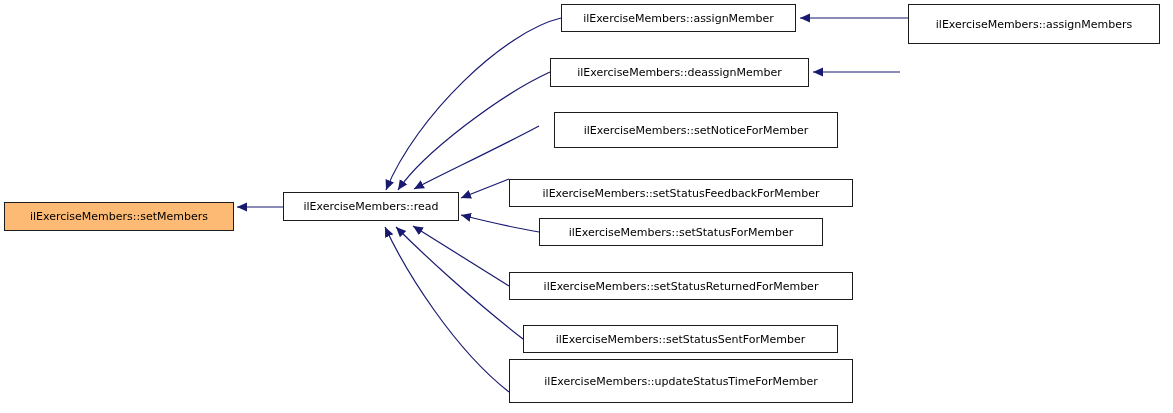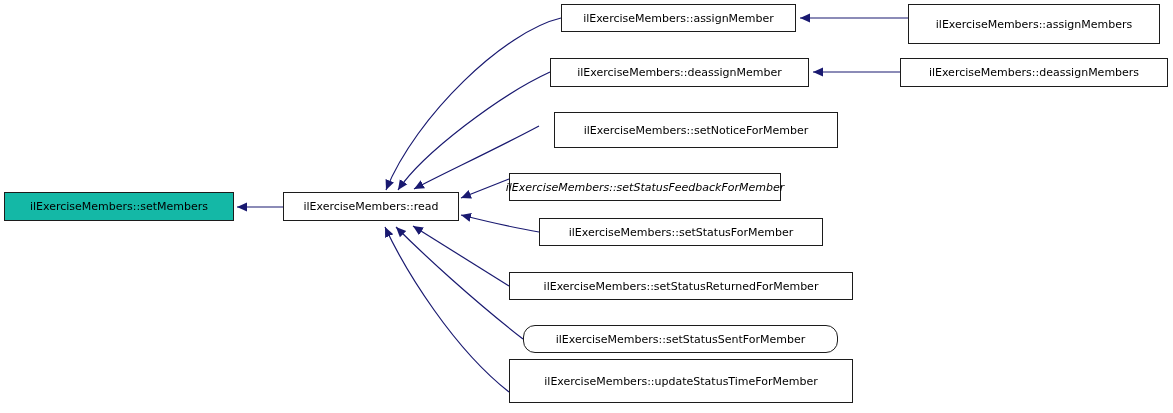--- a/index.html
+++ b/index.html
@@ -29,22 +29,23 @@
     border: 1px solid #1c1c1c;
     display: flex;
     align-items: center;
     justify-content: center;
     font-size: 11px;
     color: #000000;
     white-space: nowrap;
     cursor: pointer;
   }
   .node.current {
-    background: #14b8a6;
+    background: #fdba74;
     cursor: default;
+    margin-top: 10px;
   }
 </style>
 </head>
 <body>
 
 <div class="graph-canvas">
 
   <svg class="edges-layer" width="1173" height="413" viewBox="0 0 1173 413" xmlns="http://www.w3.org/2000/svg">
     <defs>
       <marker id="arrow" markerWidth="11" markerHeight="10" refX="10" refY="5" orient="auto" markerUnits="userSpaceOnUse">
@@ -69,27 +70,26 @@
   <div class="node current" style="left:4px;   top:192px; width:230px; height:29px;">ilExerciseMembers::setMembers</div>
 
   <div class="node" style="left:283px; top:192px; width:176px; height:29px;">ilExerciseMembers::read</div>
 
   <div class="node" style="left:561px; top:4px;   width:235px; height:28px;">ilExerciseMembers::assignMember</div>
 
   <div class="node" style="left:550px; top:58px;  width:259px; height:29px;">ilExerciseMembers::deassignMember</div>
 
   <div class="node" style="left:554px; top:112px; width:284px; height:36px;">ilExerciseMembers::setNoticeForMember</div>
 
-  <div class="node" style="left:509px; top:173px; width:272px; height:28px;font-style:italic;">ilExerciseMembers::setStatusFeedbackForMember</div>
+  <div class="node" style="left:509px; top:179px; width:344px; height:28px;">ilExerciseMembers::setStatusFeedbackForMember</div>
 
   <div class="node" style="left:539px; top:218px; width:284px; height:28px;">ilExerciseMembers::setStatusForMember</div>
 
   <div class="node" style="left:509px; top:272px; width:344px; height:28px;">ilExerciseMembers::setStatusReturnedForMember</div>
 
-  <div class="node" style="left:523px; top:325px; width:315px; height:28px;border-radius:12px;">ilExerciseMembers::setStatusSentForMember</div>
+  <div class="node" style="left:523px; top:325px; width:315px; height:28px;">ilExerciseMembers::setStatusSentForMember</div>
 
   <div class="node" style="left:509px; top:359px; width:344px; height:44px;">ilExerciseMembers::updateStatusTimeForMember</div>
 
   <div class="node" style="left:908px; top:4px;   width:252px; height:40px;">ilExerciseMembers::assignMembers</div>
 
-  <div class="node" style="left:900px; top:58px;  width:268px; height:29px;">ilExerciseMembers::deassignMembers</div>
 
 </div>
 
 </body></html>

